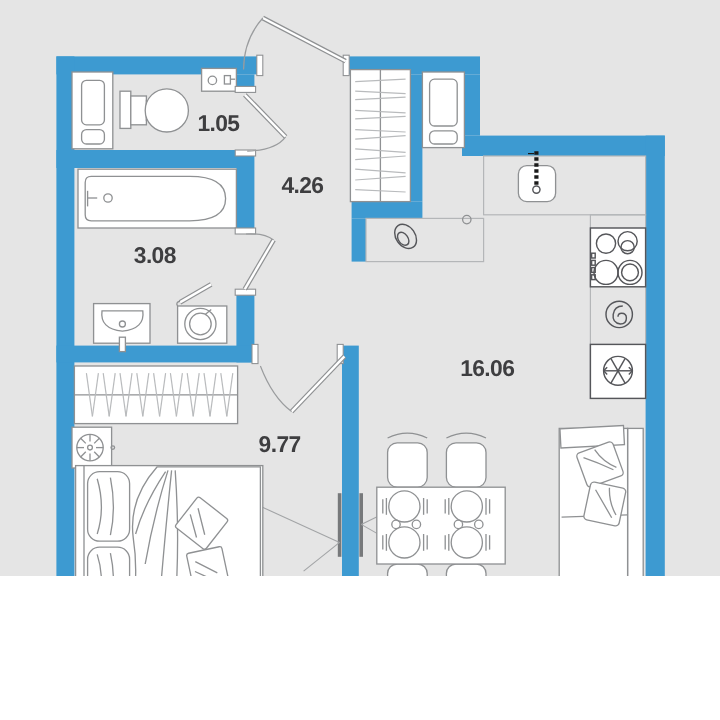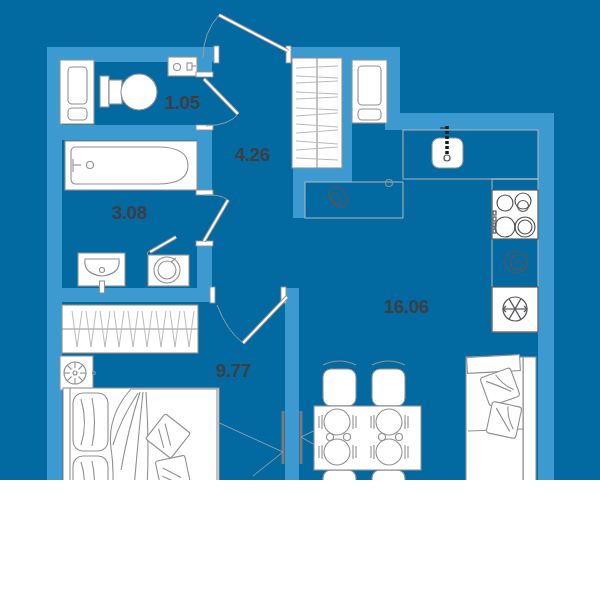--- a/index.html
+++ b/index.html
@@ -1,16 +1,16 @@
 <!DOCTYPE html>
 <html><head>
 <meta charset="utf-8">
 <style>
   html,body{margin:0;padding:0;background:#ffffff;}
-  .stage{position:relative;width:600px;height:480px;background:#0369a1;overflow:hidden;}
+  .stage{position:relative;width:600px;height:480px;background:#e5e5e5;overflow:hidden;}
   svg{position:absolute;left:0;top:0;}
   
   .ln{stroke:#8f9193;stroke-width:1.1;fill:none;}
   .wf{fill:#ffffff;}
   .lt{stroke:#b4b6b8;stroke-width:1;fill:none;}
   .hat{stroke:#b9bbbd;stroke-width:1;fill:none;}
   .dk{stroke:#55565a;stroke-width:1.2;fill:none;}
   .dkf{stroke:#55565a;stroke-width:1.2;fill:#ffffff;}
   .arc{stroke:#9a9c9e;stroke-width:1;fill:none;}
   .leafo{stroke:#8f9193;stroke-width:4;fill:none;stroke-linecap:butt;}

